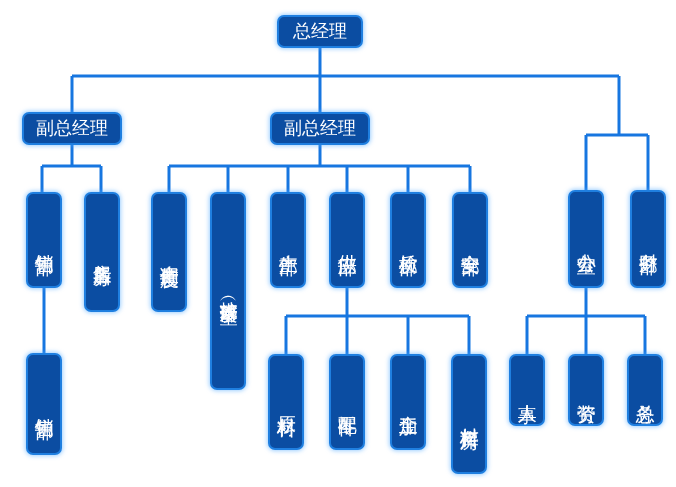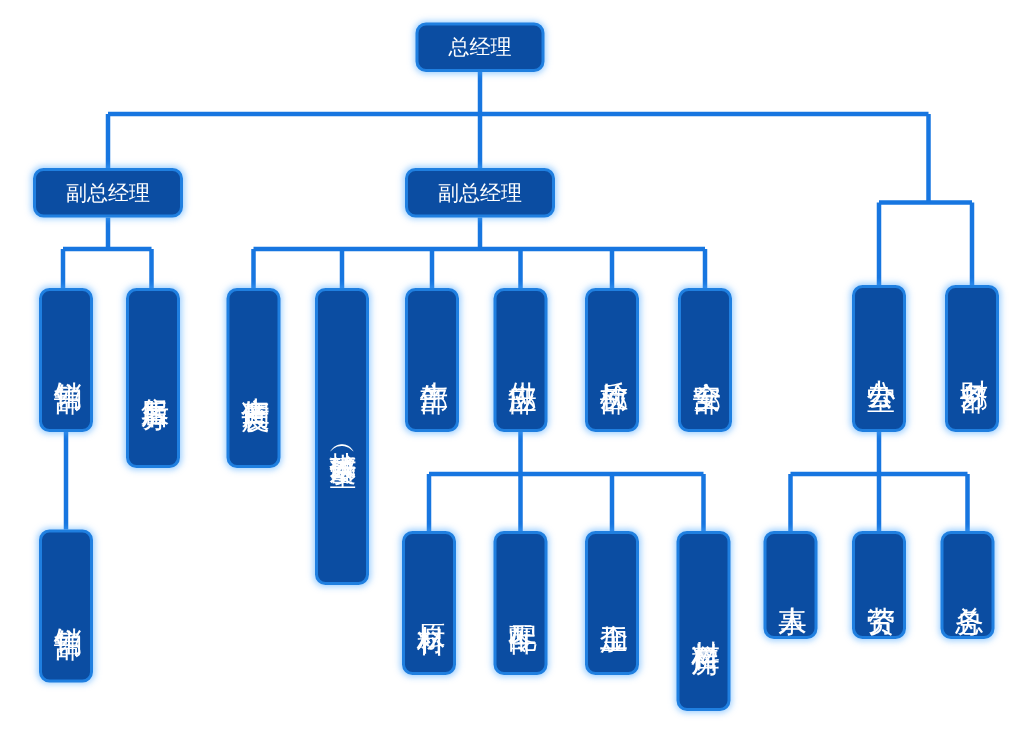--- a/index.html
+++ b/index.html
@@ -36,21 +36,21 @@
   }
   .node .lbl{
     display:block;
     line-height:1.08;
     text-align:center;
     letter-spacing:0px;
   }
   
   .node.h .lbl{
     writing-mode:horizontal-tb;
-    font-size:14px;
+    font-size:18px;
     white-space:nowrap;
   }
   
   .node.v .lbl{
     writing-mode:vertical-rl;
     text-orientation:upright;
     font-size:19px;
     white-space:nowrap;
     letter-spacing:1px;
   }

